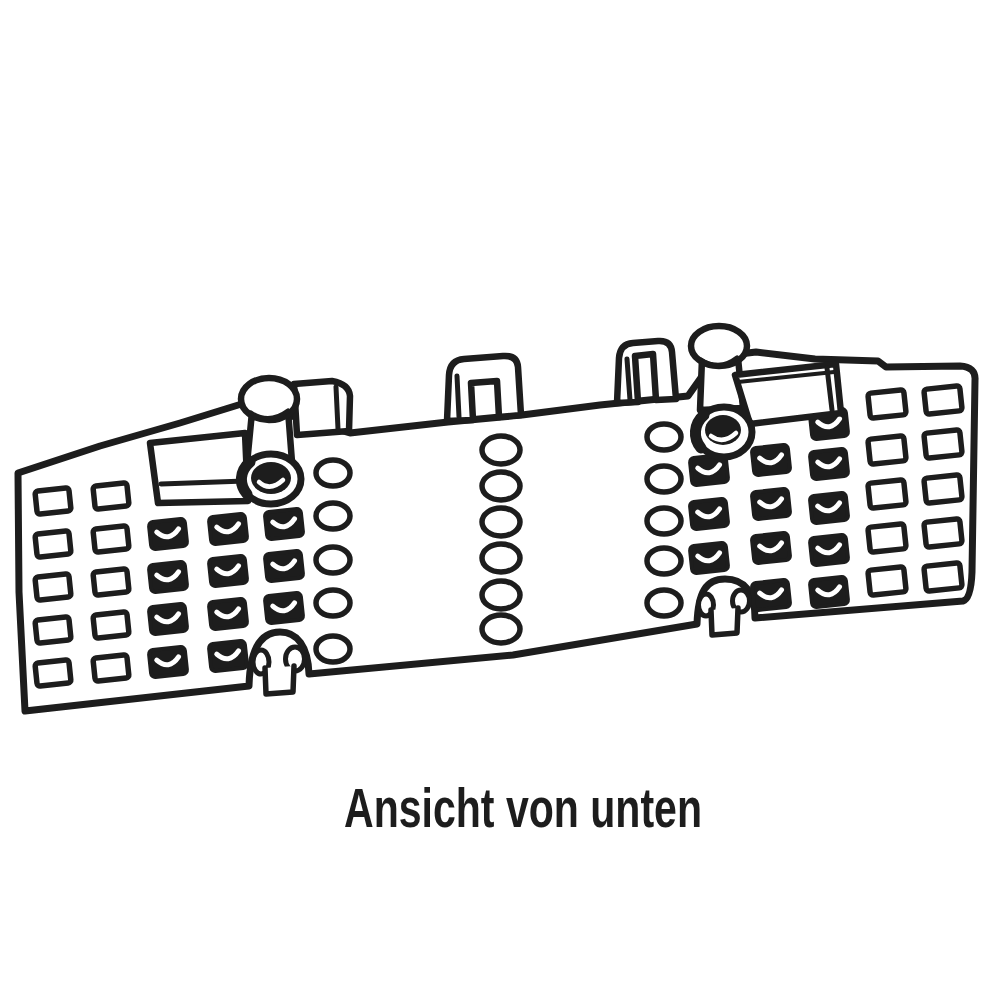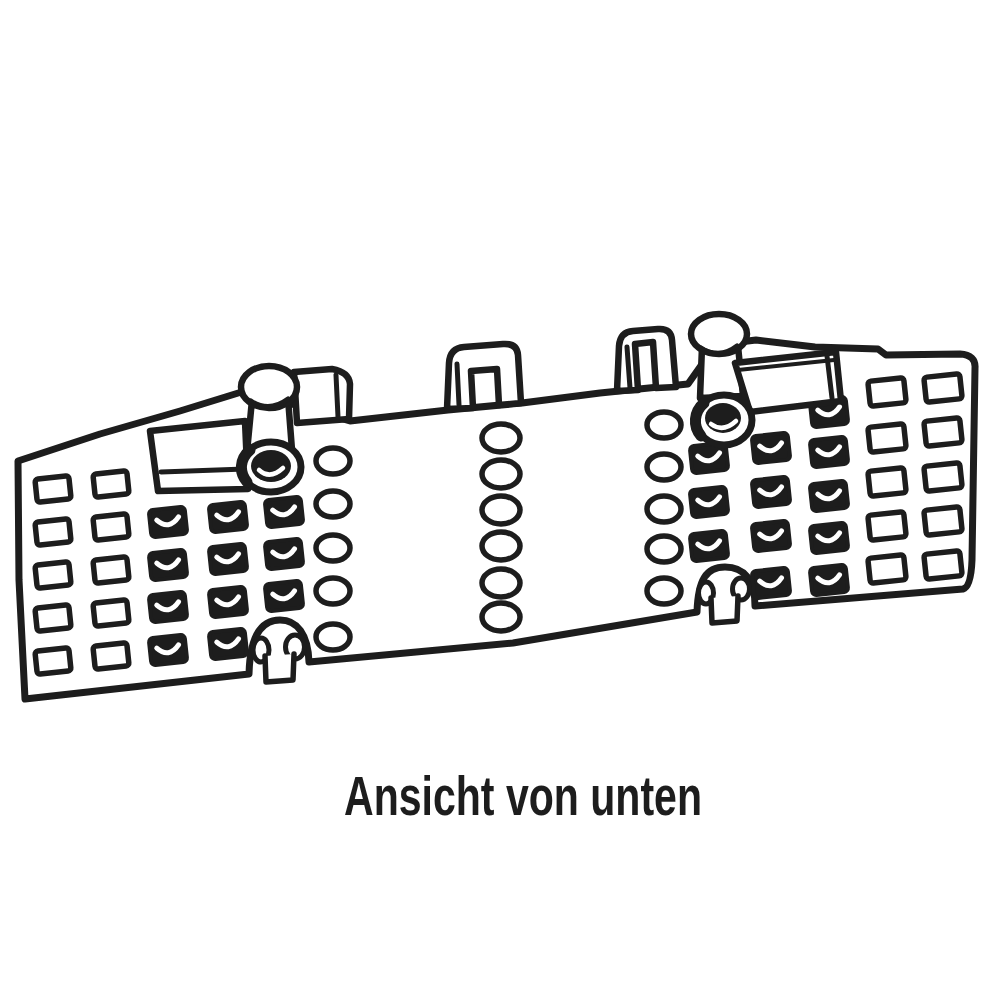--- a/index.html
+++ b/index.html
@@ -1,17 +1,17 @@
 <!DOCTYPE html>
 <html style="--ink: #1d1d1d; --paper: #ffffff;"><head>
 <meta charset="utf-8">
 <style>
   html,body{margin:0;padding:0;background:#fff;width:1000px;height:1000px;overflow:hidden;}
   #stage{position:relative;width:1000px;height:892px;background:var(--paper,#fff);
-         font-family:"Liberation Sans", sans-serif;}
+         font-family:"Liberation Sans", sans-serif;margin-top:12px;}
   svg{position:absolute;left:0;top:0;}
   
   .st{fill:#fff;stroke:var(--ink,#1d1d1d);stroke-width:6.5;stroke-linejoin:round;stroke-linecap:round;}
   
   .ln{fill:none;stroke:var(--ink,#1d1d1d);stroke-width:5;stroke-linecap:round;}
   
   .dk{fill:var(--ink,#1d1d1d);stroke:none;}
   
   .wl{fill:none;stroke:#fff;stroke-width:4.5;stroke-linecap:round;}
   .caption{fill:var(--ink,#1d1d1d);font-family:"Liberation Sans", sans-serif;

